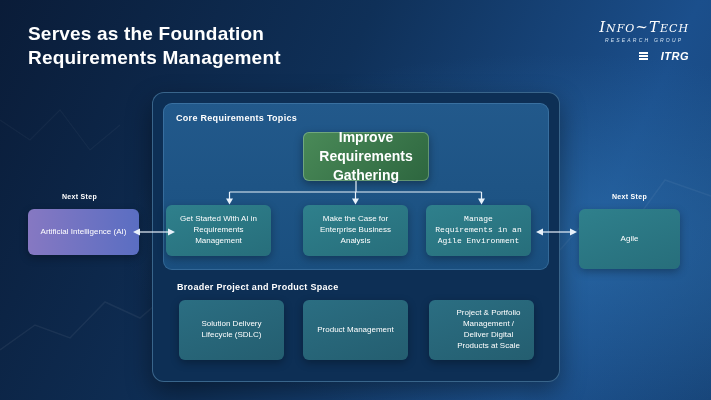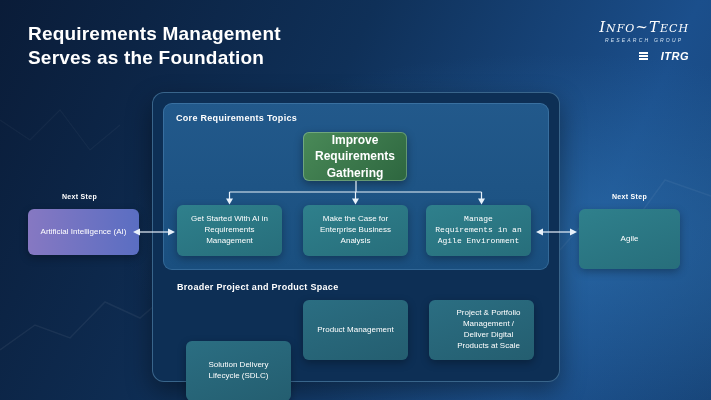--- a/index.html
+++ b/index.html
@@ -26,49 +26,49 @@
     border:1px solid rgba(130,190,230,.38);border-radius:12px;box-shadow:0 10px 26px rgba(0,0,0,.4);}
   .core-panel{left:163px;top:103px;width:386px;height:167px;border-radius:9px;
     background:linear-gradient(180deg,#22598b,#1a4f7f);box-shadow:inset 0 0 0 1px rgba(140,195,235,.22);}
   .section-label{font-size:9px;font-weight:bold;letter-spacing:.3px;}
   .core-label{left:176px;top:113px;}
   .broader-label{left:177px;top:282px;}
   
   .box{display:flex;align-items:center;justify-content:center;text-align:center;
     padding:4px 7px;border-radius:6px;font-size:8px;line-height:1.35;
     box-shadow:0 3px 8px rgba(0,0,0,.3);cursor:pointer;}
-  .box-green{left:303px;top:132px;width:104px;height:49px;font-weight:bold;font-size:12px;
+  .box-green{left:303px;top:132px;width:126px;height:49px;font-weight:bold;font-size:14px;
     background:linear-gradient(135deg,var(--green,#4a8a58),var(--green_dark,#2d663f));
     box-shadow:inset 0 0 0 1px rgba(190,230,200,.35),0 3px 8px rgba(0,0,0,.35);}
   .box-teal{background:linear-gradient(160deg,var(--teal,#2f808c),var(--teal_dark,#276e7b));}
   .child{top:205px;width:105px;height:51px;}
-  .child-0{left:177px;} .child-1{left:303px;} .child-2{left:426px;font-family:Liberation Mono, monospace;}
+  .child-0{left:166px;} .child-1{left:303px;} .child-2{left:426px;font-family:Liberation Mono, monospace;}
   .box-lower{top:300px;width:105px;height:60px;
     background:linear-gradient(160deg,var(--lower,#2b6e82),var(--lower_dark,#245e70));}
-  .lower-0{left:186px;margin-top:41px;} .lower-1{left:303px;} .lower-2{left:429px;padding-left:21px;}
+  .lower-0{left:179px;} .lower-1{left:303px;} .lower-2{left:429px;padding-left:21px;}
   .box-purple{left:28px;top:209px;width:111px;height:46px;
     background:linear-gradient(90deg,var(--purple,#8678c2),var(--purple_blue,#5a6ec2));}
   .box-agile{left:579px;top:209px;width:101px;height:60px;}
   .next-step{top:193px;width:103px;text-align:center;font-size:7px;font-weight:bold;letter-spacing:.3px;}
   .next-left{left:28px;} .next-right{left:579px;width:101px;}
   
   .overlay{left:0;top:0;pointer-events:none;}
 </style>
 </head>
 <body>
 
 <svg class="abs overlay" width="711" height="400" viewBox="0 0 711 400">
   <polyline points="0,350 35,325 70,338 105,302 140,318 175,288 210,300" fill="none" stroke="#ffffff" stroke-opacity="0.06" stroke-width="1.5"></polyline>
   <polyline points="560,250 595,210 630,228 665,180 711,196" fill="none" stroke="#ffffff" stroke-opacity="0.05" stroke-width="1.5"></polyline>
   <polyline points="0,120 30,140 60,110 90,150 120,125" fill="none" stroke="#ffffff" stroke-opacity="0.04" stroke-width="1.2"></polyline>
 </svg>
 
 <div class="abs title">
+  <span>Serves as the Foundation</span>
   <span>Requirements Management</span>
-  <span>Serves as the Foundation</span>
 </div>
 
 <div class="abs logo">
   <div class="logo-main">Info~Tech</div>
   <div class="logo-sub">RESEARCH GROUP</div>
   <div class="logo-itrg">
     <span class="itrg-icon">
         <i></i>
         <i></i>
         <i></i>

